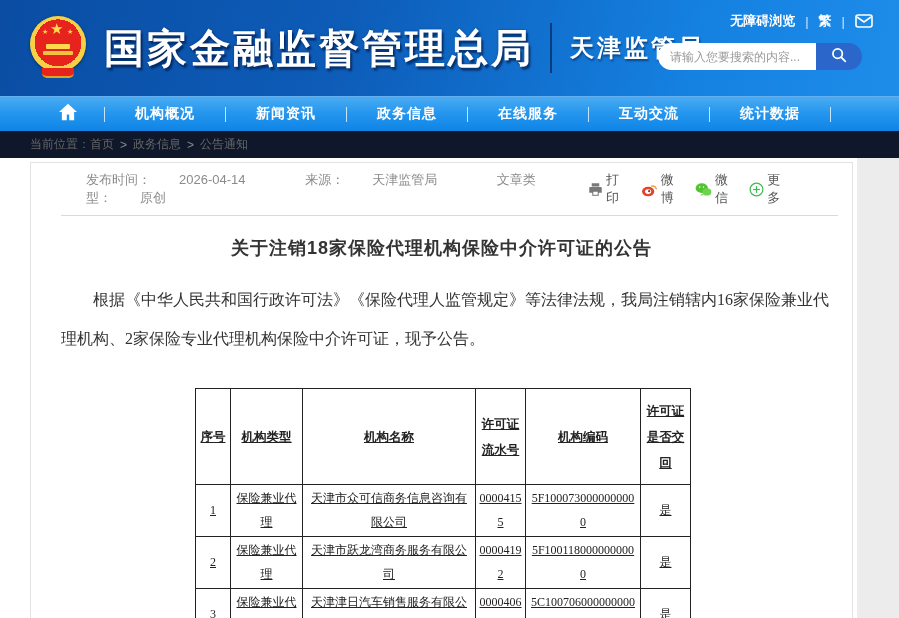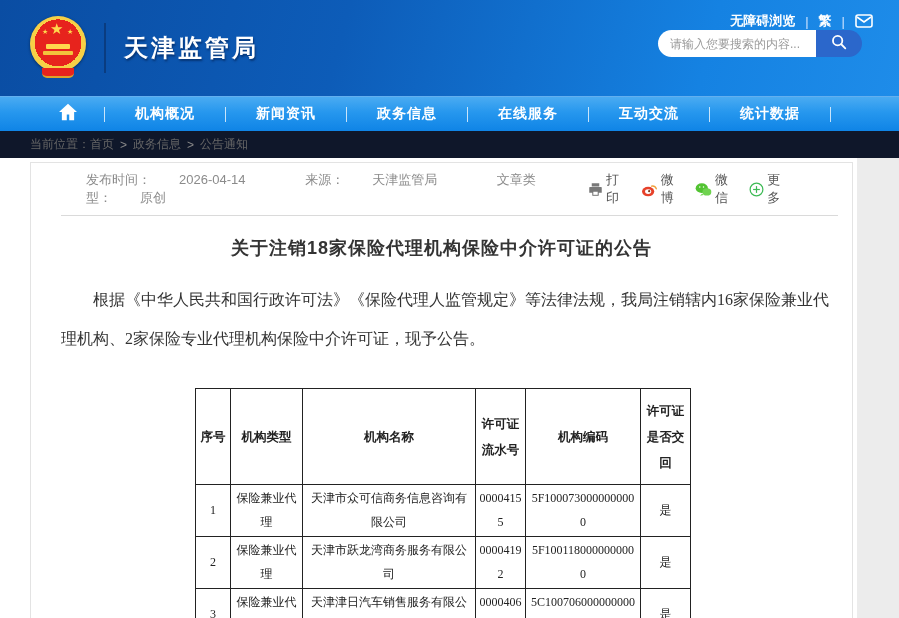--- a/index.html
+++ b/index.html
@@ -45,21 +45,21 @@
   .branch-title {
     font-size:24px; font-weight:bold; color:#fff; letter-spacing:3px;
     text-shadow:1px 2px 2px rgba(2,25,70,.55); white-space:nowrap;
   }
   .header-right { position:absolute; top:12px; right:26px; width:215px; }
   .top-links { display:flex; justify-content:flex-end; align-items:center; gap:10px;
     color:#fff; font-size:13px; font-weight:bold; }
   .top-links a { color:#fff; text-decoration:none; }
   .top-sep { color:#cfe4ff; font-weight:normal; }
   .mail-icon { display:inline-block; line-height:0; }
-  .searchbar { display:flex; }
+  .searchbar { display:flex; margin-top:13px; }
   .search-input {
     width:158px; height:27px; border:none; outline:none;
     border-radius:14px 0 0 14px; padding:0 12px; font-size:12px; color:#555;
     font-family:"Liberation Sans", sans-serif;
   }
   .search-input::placeholder { color:#9a9a9a; }
   .search-btn {
     width:46px; height:27px; border:none; background:#2b67cb;
     border-radius:0 14px 14px 0; cursor:pointer; display:flex; align-items:center; justify-content:center;
   }
@@ -113,40 +113,41 @@
     text-indent:2em; font-family:"Liberation Serif", serif;
   }
 
   
   .notice-table {
     margin:30px 0 0 164px; border-collapse:collapse; table-layout:fixed; width:495px;
     font-family:"Liberation Serif", serif; color:#222;
   }
   .notice-table th, .notice-table td {
     border:1px solid #222; text-align:center; vertical-align:middle;
-    font-size:12px; padding:2px 3px; word-break:break-all;
+    font-size:12px; padding:2px 3px; word-break:break-all;text-decoration:underline;
   }
   .notice-table th { font-weight:bold; line-height:2.1; height:96px; font-size:12.5px; }
   .notice-table td { line-height:1.95; height:25px; }
 </style>
 </head>
 <body>
 
 <div class="page">
 
   <div class="topbar">
     <div class="emblem">
       <div class="emblem-circle"></div>
       <span class="emblem-star-big">★</span>
       <span class="emblem-star-s1">★</span>
       <span class="emblem-star-s2">★</span>
       <div class="emblem-gate"></div>
       <div class="emblem-gate2"></div>
       <div class="emblem-ribbon"></div>
     </div>
+    <div class="site-title">国家金融监督管理总局</div>
     <div class="header-divider"></div>
     <div class="branch-title">天津监管局</div>
 
     <div class="header-right">
       <div class="top-links">
         <a href="#">无障碍浏览</a>
         <span class="top-sep">|</span>
         <a href="#">繁</a>
         <span class="top-sep">|</span>
         <span class="mail-icon">

